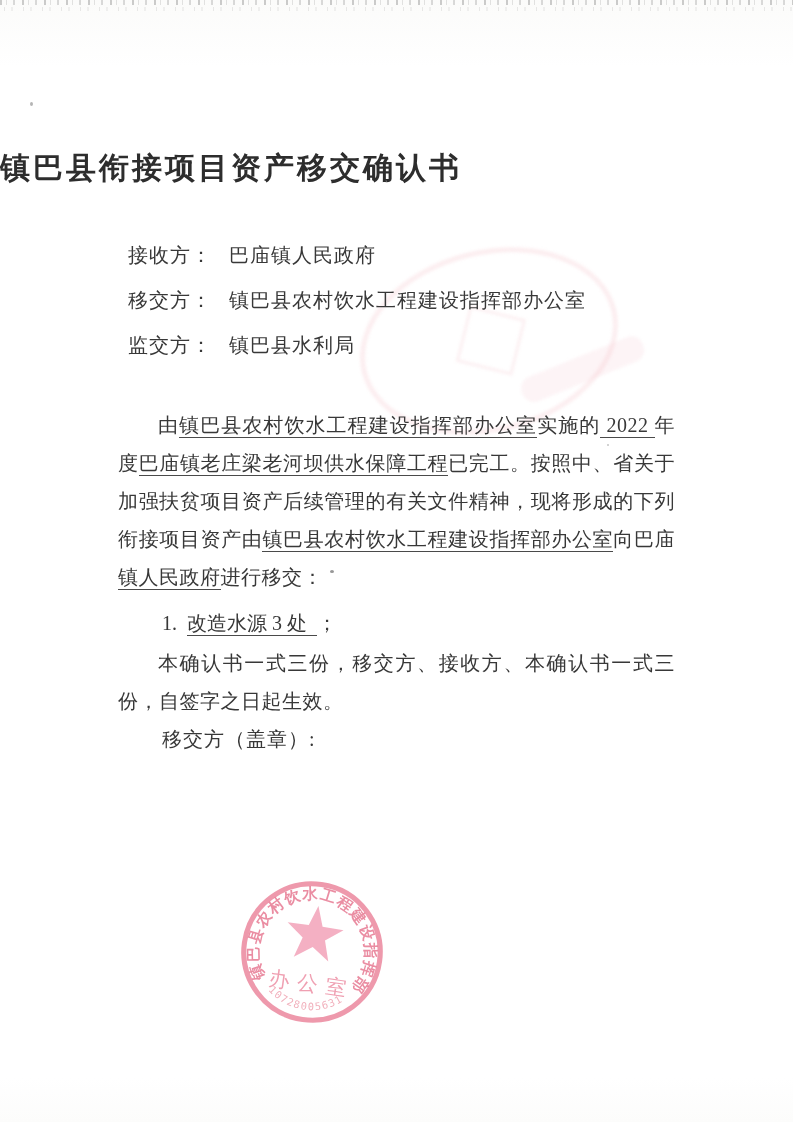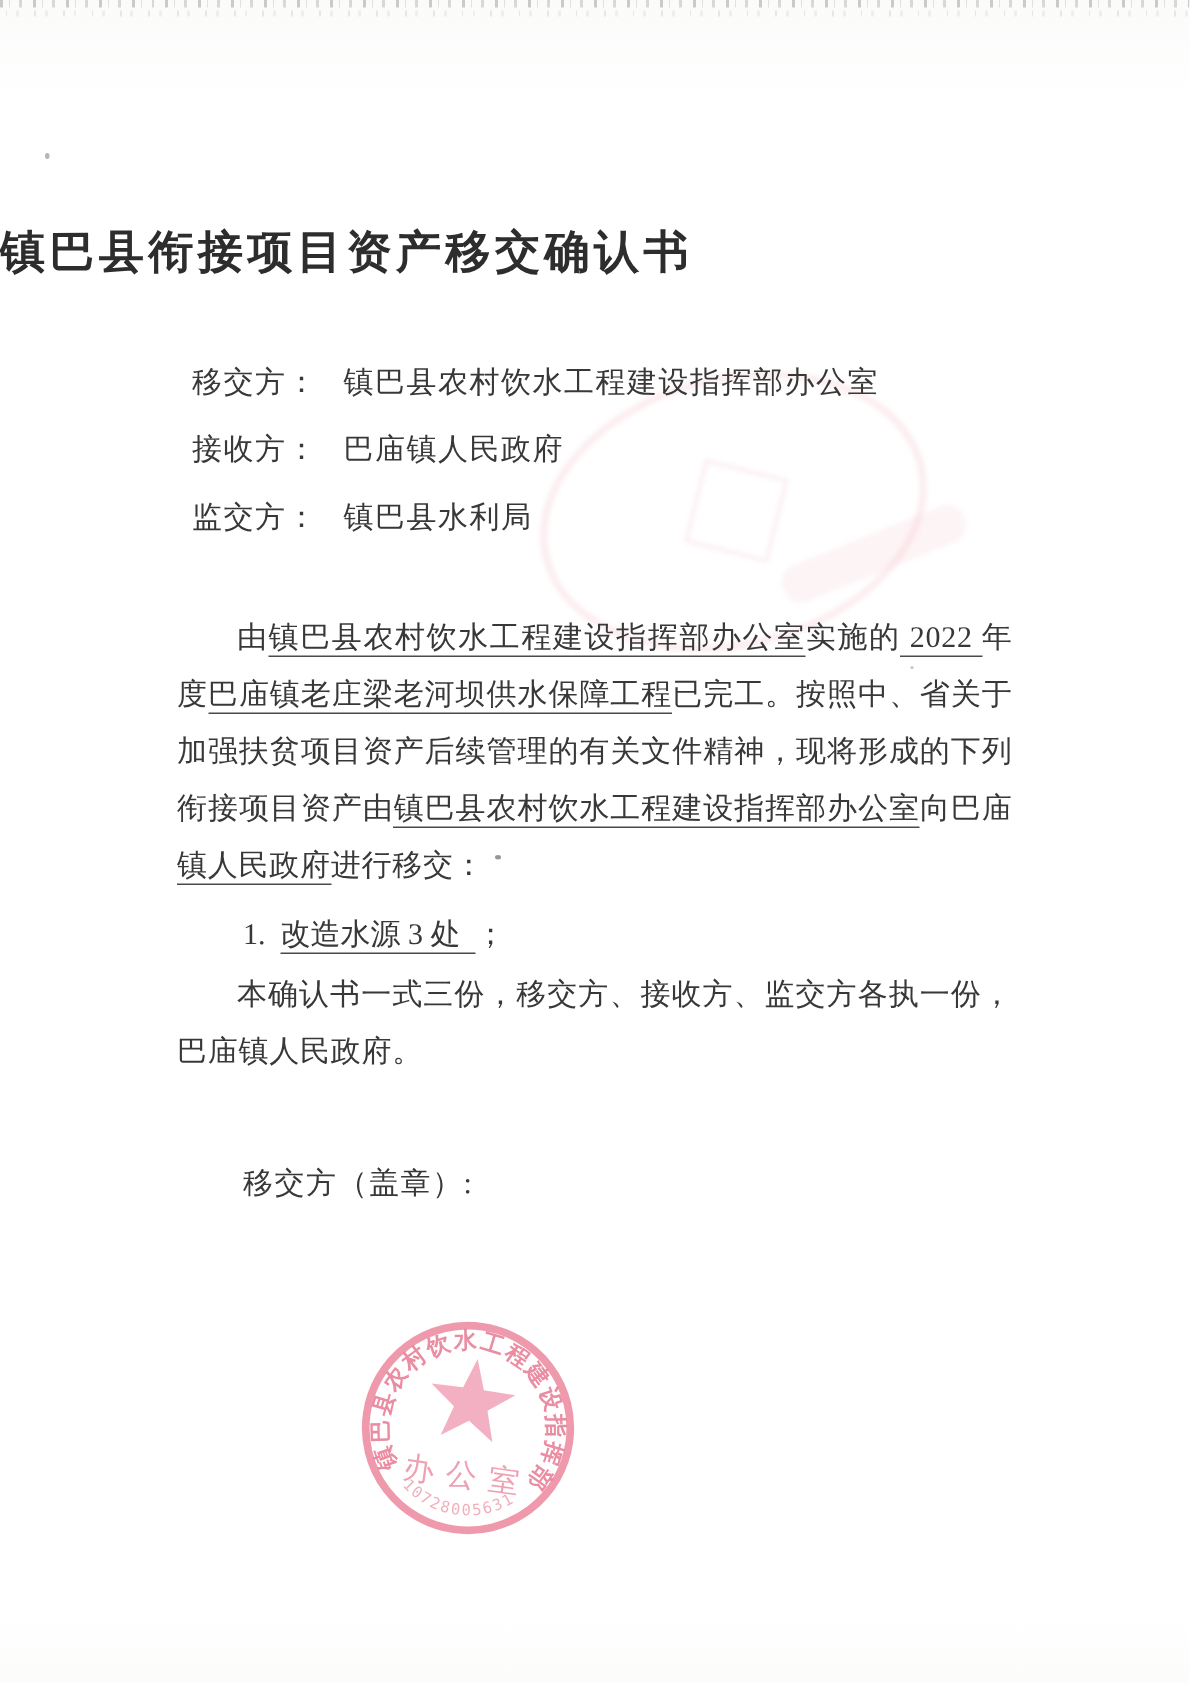--- a/index.html
+++ b/index.html
@@ -68,21 +68,21 @@
     position:absolute;left:118px;top:406px;width:557px;
     font-size:20px;line-height:38px;text-align:justify;
   }
   .para{margin:0;text-indent:2em;letter-spacing:.5px;}
   .u{border-bottom:1px solid #4a4a4a;padding-bottom:1px;}
   .asset-list{list-style:none;margin:7px 0 0 0;padding:0 0 0 44px;}
   .asset-list li{line-height:41px;text-indent:0;}
   .li-num{margin-right:10px;}
   .asset-list .u{padding-right:10px;}
   .para2{margin-top:29px;}
-  .signature{margin-top:50px;padding-left:44px;line-height:38px;letter-spacing:1px;}
+  .signature{padding-left:44px;line-height:38px;letter-spacing:1px;}
   
   .seal{
     position:absolute;left:228px;top:868px;width:168px;height:168px;
     mix-blend-mode:multiply;
     filter:blur(.3px);
     pointer-events:none;
   }
   .seal svg{width:100%;height:100%;}
   .seal-arc-text{
     font-family:"Liberation Serif","DejaVu Serif",serif;
@@ -112,40 +112,40 @@
   <div class="ghost">
     <div class="ghost-ring"></div>
     <div class="ghost-square"></div>
     <div class="ghost-smudge"></div>
   </div>
 
   <h1 class="title">镇巴县衔接项目资产移交确认书</h1>
 
   <div class="parties">
     <div class="party-row">
-      <span class="party-label">移交方：</span><span class="party-value">镇巴县农村饮水工程建设指挥部办公室</span>
+      <span class="party-label">接收方：</span><span class="party-value">巴庙镇人民政府</span>
     </div>
     <div class="party-row">
-      <span class="party-label">接收方：</span><span class="party-value">巴庙镇人民政府</span>
+      <span class="party-label">移交方：</span><span class="party-value">镇巴县农村饮水工程建设指挥部办公室</span>
     </div>
     <div class="party-row">
       <span class="party-label">监交方：</span><span class="party-value">镇巴县水利局</span>
     </div>
   </div>
 
   <div class="content">
     <p class="para"><span>由</span><span class="u">镇巴县农村饮水工程建设指挥部办公室</span><span>实施的</span><span class="u"> 2022 </span><span>年度</span><span class="u">巴庙镇老庄梁老河坝供水保障工程</span><span>已完工。按照中、省关于加强扶贫项目资产后续管理的有关文件精神，现将形成的下列衔接项目资产由</span><span class="u">镇巴县农村饮水工程建设指挥部办公室</span><span>向巴庙</span><span class="u">镇人民政府</span><span>进行移交：</span></p>
 
     <ol class="asset-list">
       <li>
         <span class="li-num">1.</span><span class="u">改造水源 3 处</span><span>；</span>
       </li>
     </ol>
 
-    <p class="para">本确认书一式三份，移交方、接收方、监交方各执一份，巴庙镇人民政府。</p>
+    <p class="para">本确认书一式三份，移交方、接收方、本确认书一式三份，自签字之日起生效。</p>
 
     <div class="signature">移交方（盖章）:</div>
   </div>
 
   <div class="seal">
     <svg viewBox="0 0 170 170">
       <g transform="rotate(8 85 85)">
         <circle cx="85" cy="85" r="69" fill="none" stroke="#ec8ba1" stroke-width="5.2" opacity="0.88"></circle>
         <path id="sealTopArc" d="M 42.4 118.3 A 54 54 0 1 1 127.6 118.3" fill="none"></path>
         <path id="sealBottomArc" d="M 44.8 128.1 A 59 59 0 0 0 125.2 128.1" fill="none"></path>

